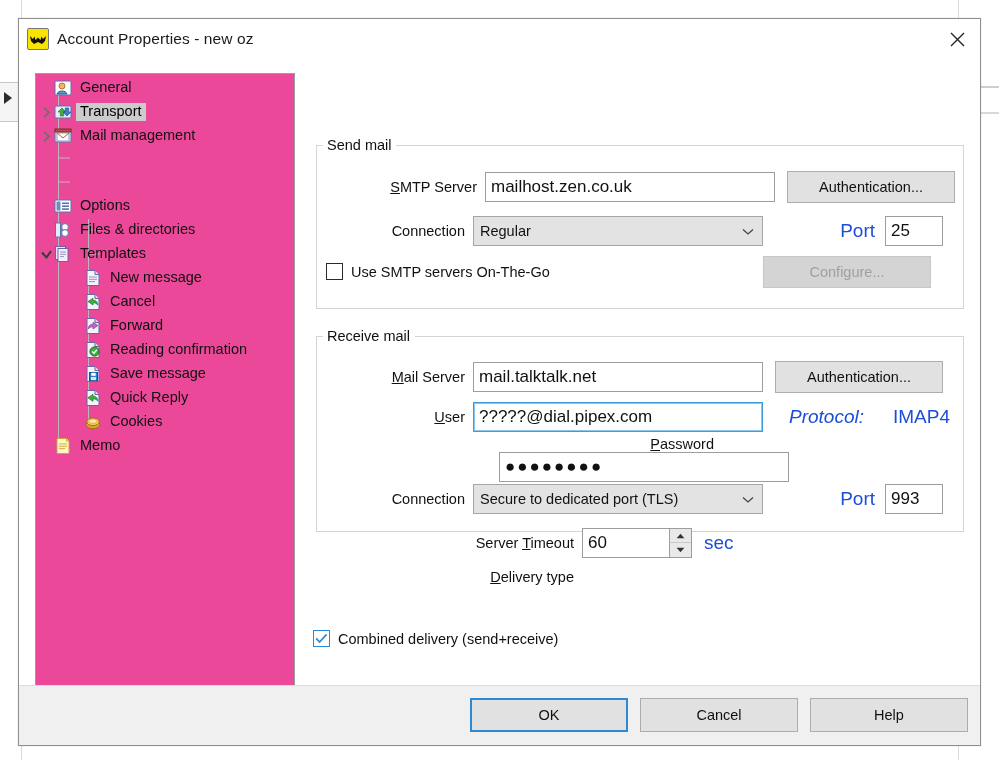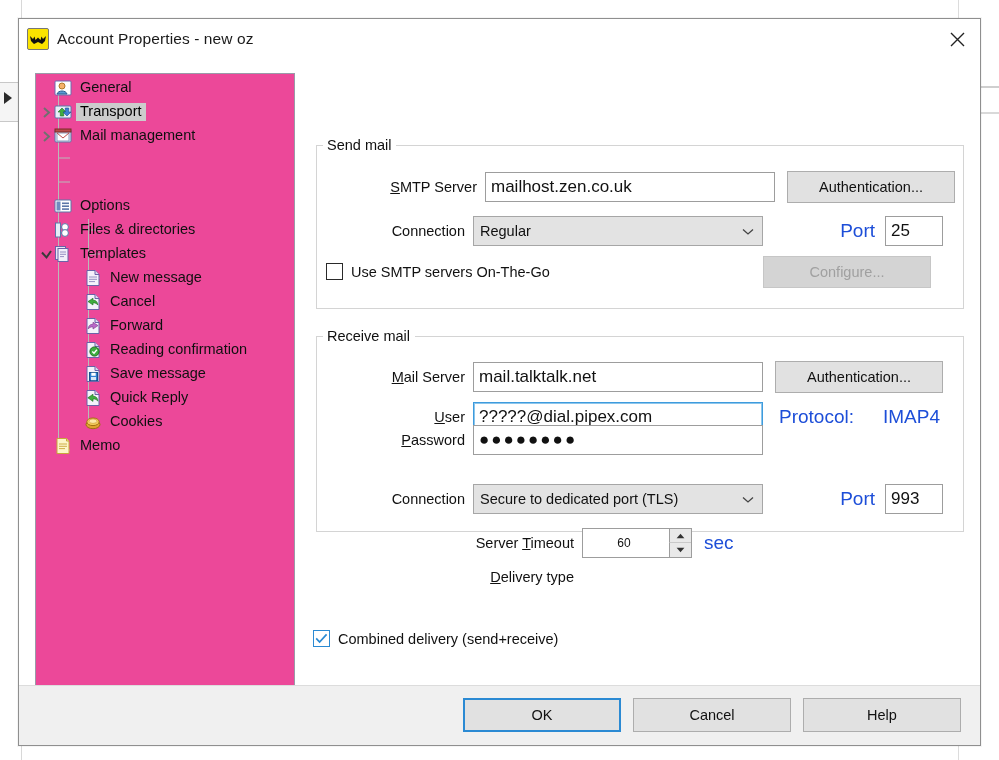--- a/index.html
+++ b/index.html
@@ -254,22 +254,22 @@
     position: relative;
     width: 110px; height: 30px;
     border: 1px solid #9d9d9d;
     background: #fff;
     display: flex; align-items: center;
   }
   .spin-wrap input {
     border: 0; outline: 0;
     width: 82px; height: 28px;
     font-family: "Liberation Sans", sans-serif;
-    font-size: 12px; color: #111;
-    padding: 0 5px; background: transparent; text-align: center;
+    font-size: 17px; color: #111;
+    padding: 0 5px; background: transparent;
   }
   .spin-btns {
     position: absolute; right: 0; top: 0;
     width: 22px; height: 28px;
     display: flex; flex-direction: column;
   }
   .spin-btns > div {
     flex: 1 1 50%;
     background: #e9e9e9;
     border-left: 1px solid #9d9d9d;
@@ -281,21 +281,21 @@
   
   #footer {
     position: absolute;
     left: 0; right: 0; bottom: 0;
     height: 60px;
     background: #f0f0f0;
     border-top: 1px solid #dcdcdc;
   }
   #footer-inner {
     position: absolute;
-    right: 19px; top: 12px;
+    right: 12px; top: 12px;
     display: flex; gap: 12px;
   }
   #footer-inner button {
     width: 158px; height: 34px;
   }
   .plain-text { font-size: 19px; color: #1d4ed8; }
 </style>
 </head>
 <body>
 
@@ -567,25 +567,25 @@
           </div>
           <input class="txt" type="text" style="margin-left: 8px; width: 290px;" value="mail.talktalk.net">
           <button class="btn" style="margin-left:12px; width:168px;">Authentication...</button>
         </div>
 
         <div class="row" style="left:0; top:58px; width:646px;">
           <div class="flabel" style="width:148px;">
             <u>U</u>ser
           </div>
           <input class="txt focused" type="text" style="margin-left: 8px; width: 290px;" value="?????@dial.pipex.com">
-          <div class="plain-text" style="margin-left:16px; width:84px;">Protocol:</div>
+          <div class="plain-text" style="margin-left:26px; width:84px;font-style:italic;">Protocol:</div>
           <div class="plain-text" style="margin-left:20px;">IMAP4</div>
         </div>
 
-        <div class="row" style="left:0; top:81px; width:646px;">
+        <div class="row" style="left:0; top:92px; width:646px;flex-direction:column;">
           <div class="flabel" style="width:148px;">
             <u>P</u>assword
           </div>
           <input class="txt" type="text" style="margin-left: 8px; width: 290px; letter-spacing: 2px;" value="●●●●●●●●">
         </div>
 
         <div class="row" style="left:0; top:140px; width:646px;">
           <div class="flabel" style="width:148px;">Connection</div>
           <div class="combo" style="margin-left:8px; width:290px;">
             <span>Secure to dedicated port (TLS)</span>

